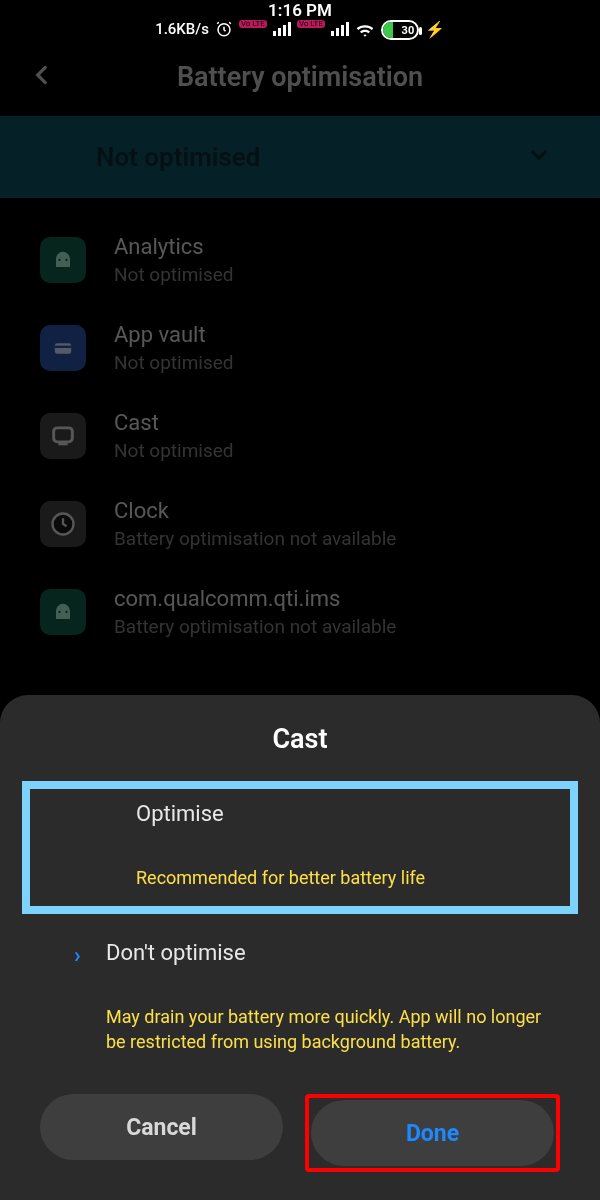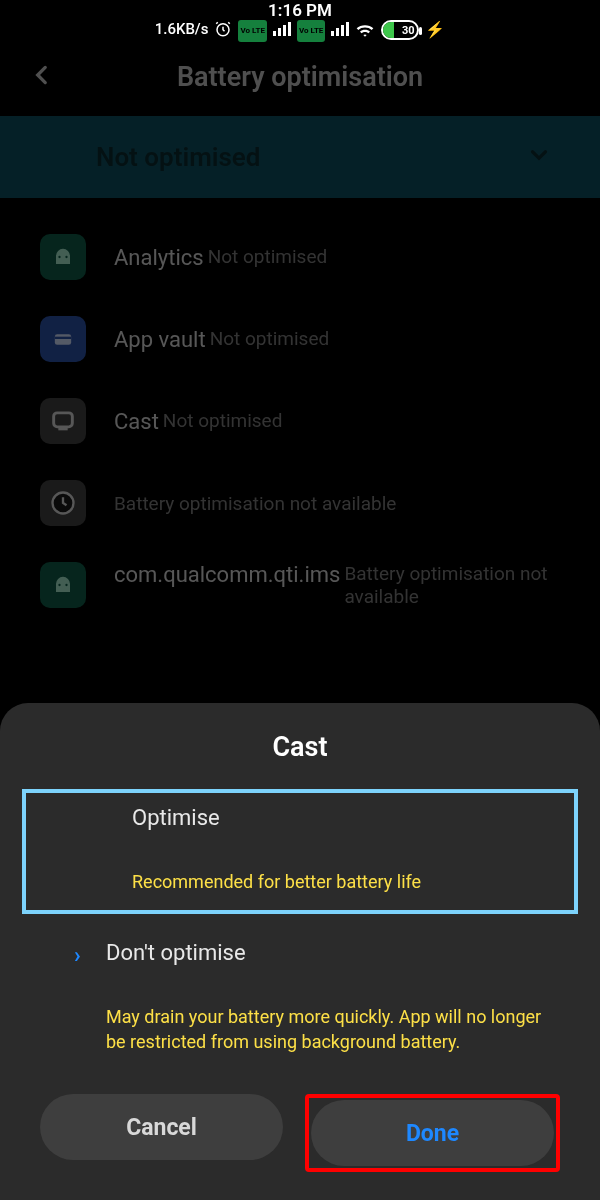--- a/index.html
+++ b/index.html
@@ -8,57 +8,57 @@
   
   .statusbar { height: 38px; display: flex; align-items: center; justify-content: space-between; padding: 0 14px; font-size: 17px; font-weight: 600; flex-direction: column; }
   .statusbar .right { display: flex; align-items: flex-start; gap: 6px; }
   .bat { display:inline-flex; align-items:center; border:2px solid #fff; border-radius:10px; width:38px; height:20px; position:relative; }
   .bat::after{content:"";position:absolute;right:-5px;top:5px;width:3px;height:8px;background:#fff;border-radius:2px;}
   .bat .fill{background:#3ec64b;border-radius:8px 0 0 8px;height:100%;width:30%;}
   .bat .pct{position:absolute;left:16px;right:0;text-align:center;font-size:11px;font-weight:700;color:#fff;}
   .sig{display:inline-flex;align-items:flex-end;gap:2px;height:16px;}
   .sig span{width:3px;background:#fff;}
   .sig span:nth-child(1){height:5px}.sig span:nth-child(2){height:8px}.sig span:nth-child(3){height:11px}.sig span:nth-child(4){height:14px}
-  .volte{font-size:8px;background:#15803d;color:#000;border-radius:3px;padding:7px 2px;font-weight:700;line-height:1;}
+  .volte{font-size:8px;background:#be185d;color:#000;border-radius:3px;padding:0 2px;font-weight:400;line-height:1;}
 
   
   .dim { opacity: 0.42; }
 
   
   .header { height: 78px; display:flex; align-items:center; padding: 0 29px; }
   .back { width:40px; color:#bbb; }
   .title { flex:1; text-align:center; font-size:27px; font-weight:600; color:#bdbdbd; margin-left:-40px; }
 
   
   .filter { background:#0e4e5e; height:82px; display:flex; align-items:center; justify-content:space-between; padding:0 48px 0 96px; }
   .filter .label { font-size:26px; font-weight:600; color:#0b2a2f; }
   .filter .chev { color:#0b2a2f; }
 
   
   .list { padding: 18px 0; }
   .row { display:flex; align-items:center; gap:28px; padding: 18px 40px; }
   .ic { width:46px; height:46px; border-radius:10px; display:flex; align-items:center; justify-content:center; flex:0 0 46px; }
   .ic svg { width:28px; height:28px; }
-  .row .txt { display:flex; flex-direction:row; gap:4px; }
+  .row .txt { display:flex; flex-direction:column; gap:4px; }
   .row .name { font-size:22px; color:#cfcfcf; }
   .row .sub  { font-size:19px; color:#7a7a7a; }
 
   .ic-android{background:#0f5a46;}
   .ic-vault{background:#2a4fa3;}
   .ic-cast{background:#3e3e3e;}
   .ic-clock{background:#3e3e3e;}
 
   
   .sheet { position:absolute; left:0; right:0; bottom:0; background:#2b2b2b; border-radius:28px 28px 0 0; padding: 28px 0 28px; }
   .sheet h2 { text-align:center; font-size:27px; font-weight:600; color:#fff; margin-bottom:26px; }
   .opt { padding: 16px 40px 16px 106px; position:relative; }
   .opt .t1 { font-size:22px; color:#e8e8e8; margin-bottom:4px; }
   .opt .t2 { font-size:18px; color:#fde047; line-height:1.35;margin-top:40px; }
   .opt .marker { position:absolute; left:74px; top:18px; color:#1e88ff; font-size:22px; font-weight:700; }
-  .hl-red { border:4px solid #7dd3fc; }
+  .hl-red { border:8px solid #7dd3fc; }
   .hl1 { margin: 4px 22px 10px; padding-top:12px; padding-bottom:16px; }
 
   .btns { display:flex; gap:22px; padding: 24px 40px 0; }
   .btn { flex:1; height:66px; border-radius:40px; background:#3e3e3e; display:flex; align-items:center; justify-content:center; font-size:23px; font-weight:700; }
   .btn.cancel { color:#d8d8d8; }
   .btn.done   { color:#1e88ff;text-align:right; }
   .done-wrap { flex:1; padding:0; display:flex; }
   .done-wrap .btn { flex:1; }
   .hl2 { border:4px solid #ff0000; padding:2px; border-radius:4px; }
 </style>
@@ -160,20 +160,21 @@
       </div>
     </div>
     <div class="row">
       <span class="ic ic-clock">
         <svg viewBox="0 0 24 24" fill="#1a1a1a" stroke="#cfcfcf" stroke-width="2">
             <circle cx="12" cy="12" r="9"></circle>
             <path d="M12 7v5l3 2" stroke="#cfcfcf"></path>
           </svg>
       </span>
       <div class="txt">
+        <span class="name">Clock</span>
         <span class="sub">Battery optimisation not available</span>
       </div>
     </div>
     <div class="row">
       <span class="ic ic-android">
         <svg viewBox="0 0 24 24" fill="#9fe0c7">
             <path d="M6 18h12v-7a6 6 0 00-12 0zM8 9l-2-3M16 9l2-3"></path>
             <circle cx="9" cy="12" r="1" fill="#0f5a46"></circle>
             <circle cx="15" cy="12" r="1" fill="#0f5a46"></circle>
           </svg>

